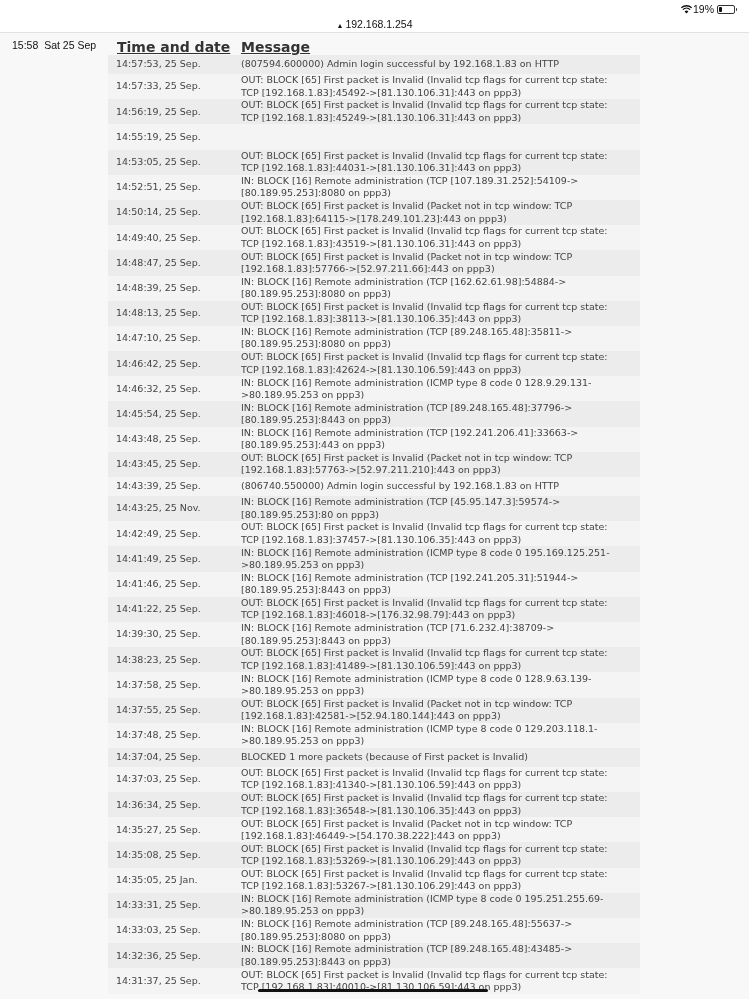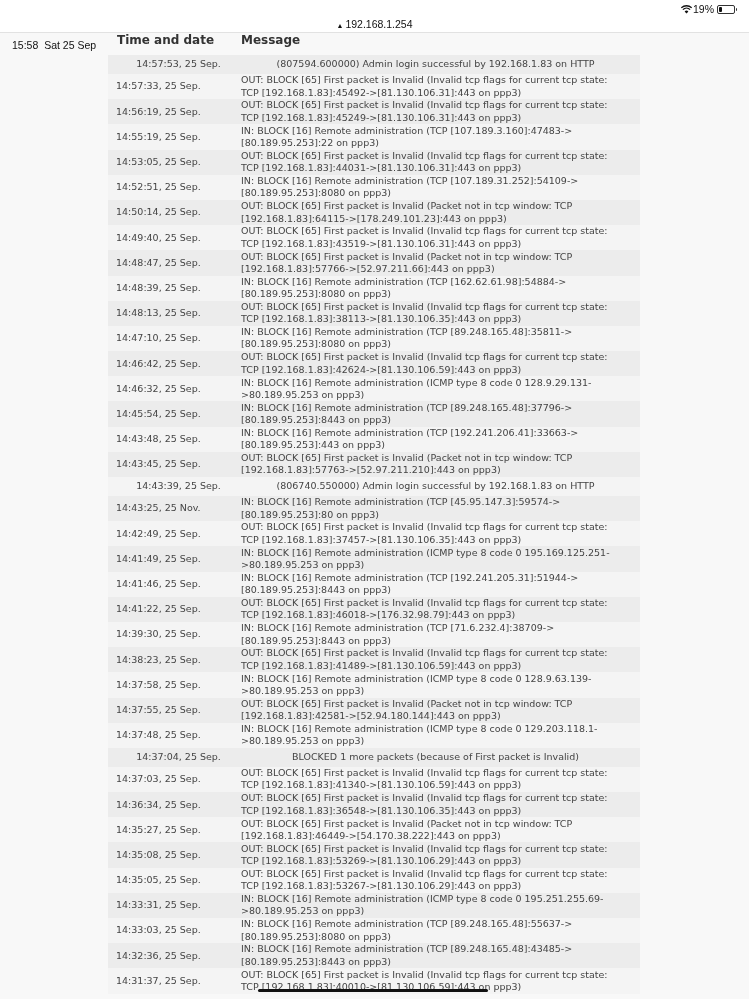--- a/index.html
+++ b/index.html
@@ -25,23 +25,23 @@
     position:absolute; left:0; top:14px; width:749px; height:18px;
     background:#fff; border-bottom:1px solid #e2e2e2;
     text-align:center; font-family:"Liberation Sans", sans-serif; font-size:10.5px; color:#111;
   }
   .urlbar span { position:relative; top:2px; }
   .lock { font-size:7px; margin-right:2px; position:relative; top:-1px; }
 
   .table {
     position:absolute; left:108px; top:33px; width:532px;
   }
-  .hdr { display:flex; height:22px; align-items:flex-start; font-weight:bold; font-size:12px; color:#333; }
+  .hdr { display:flex; height:22px; align-items:flex-end; font-weight:bold; font-size:14px; color:#333;text-decoration:underline; }
   .row { display:flex; align-items:center; font-size:9.5px; line-height:12.3px; color:#444; }
-  .row.single { height:19px;text-align:center; }
+  .row.single { height:19px; }
   .row.double { height:25.2px; }
   .row:nth-child(odd) { background:#ececec; }
   .row:nth-child(even) { background:#f4f4f4; }
   .c1 { width:133px; padding-left:8px; box-sizing:border-box; flex:none; }
   .c2 { flex:1; padding-right:10px; white-space:pre-line; }
   .hdr .c1 { padding-left:9px; }
   .hdr .c2 { padding-left:0; }
   .redact {
     position:absolute; left:258px; top:989px; width:230px; height:3px; background:#111; border-radius:2px;
   }
@@ -83,22 +83,20 @@
         <div class="c2">OUT: BLOCK [65] First packet is Invalid (Invalid tcp flags for current tcp state:
 TCP [192.168.1.83]:45492-&gt;[81.130.106.31]:443 on ppp3)</div>
       </div>
       <div class="row double">
         <div class="c1">14:56:19, 25 Sep.</div>
         <div class="c2">OUT: BLOCK [65] First packet is Invalid (Invalid tcp flags for current tcp state:
 TCP [192.168.1.83]:45249-&gt;[81.130.106.31]:443 on ppp3)</div>
       </div>
       <div class="row double">
         <div class="c1">14:55:19, 25 Sep.</div>
-        <div class="c2">IN: BLOCK [16] Remote administration (TCP [107.189.3.160]:47483-&gt;
-[80.189.95.253]:22 on ppp3)</div>
       </div>
       <div class="row double">
         <div class="c1">14:53:05, 25 Sep.</div>
         <div class="c2">OUT: BLOCK [65] First packet is Invalid (Invalid tcp flags for current tcp state:
 TCP [192.168.1.83]:44031-&gt;[81.130.106.31]:443 on ppp3)</div>
       </div>
       <div class="row double">
         <div class="c1">14:52:51, 25 Sep.</div>
         <div class="c2">IN: BLOCK [16] Remote administration (TCP [107.189.31.252]:54109-&gt;
 [80.189.95.253]:8080 on ppp3)</div>
@@ -230,21 +228,21 @@
         <div class="c1">14:35:27, 25 Sep.</div>
         <div class="c2">OUT: BLOCK [65] First packet is Invalid (Packet not in tcp window: TCP
 [192.168.1.83]:46449-&gt;[54.170.38.222]:443 on ppp3)</div>
       </div>
       <div class="row double">
         <div class="c1">14:35:08, 25 Sep.</div>
         <div class="c2">OUT: BLOCK [65] First packet is Invalid (Invalid tcp flags for current tcp state:
 TCP [192.168.1.83]:53269-&gt;[81.130.106.29]:443 on ppp3)</div>
       </div>
       <div class="row double">
-        <div class="c1">14:35:05, 25 Sep.</div>
+        <div class="c1">14:35:05, 25 Jan.</div>
         <div class="c2">OUT: BLOCK [65] First packet is Invalid (Invalid tcp flags for current tcp state:
 TCP [192.168.1.83]:53267-&gt;[81.130.106.29]:443 on ppp3)</div>
       </div>
       <div class="row double">
         <div class="c1">14:33:31, 25 Sep.</div>
         <div class="c2">IN: BLOCK [16] Remote administration (ICMP type 8 code 0 195.251.255.69-
 &gt;80.189.95.253 on ppp3)</div>
       </div>
       <div class="row double">
         <div class="c1">14:33:03, 25 Sep.</div>

